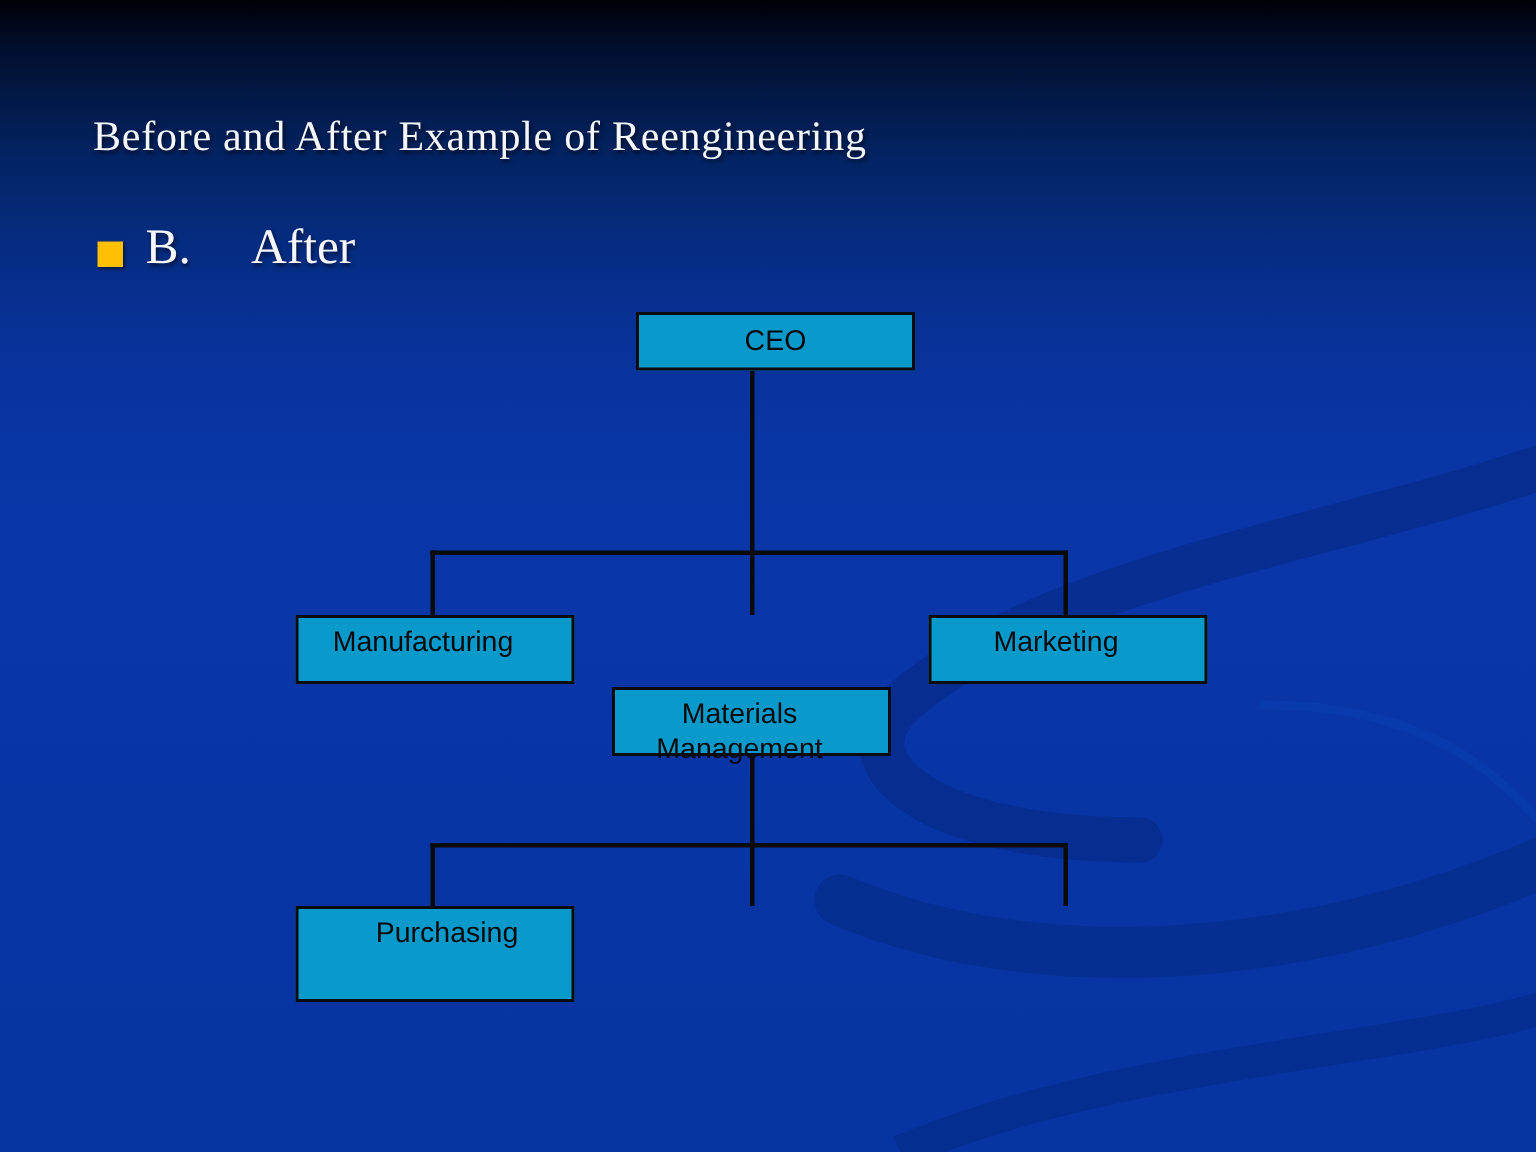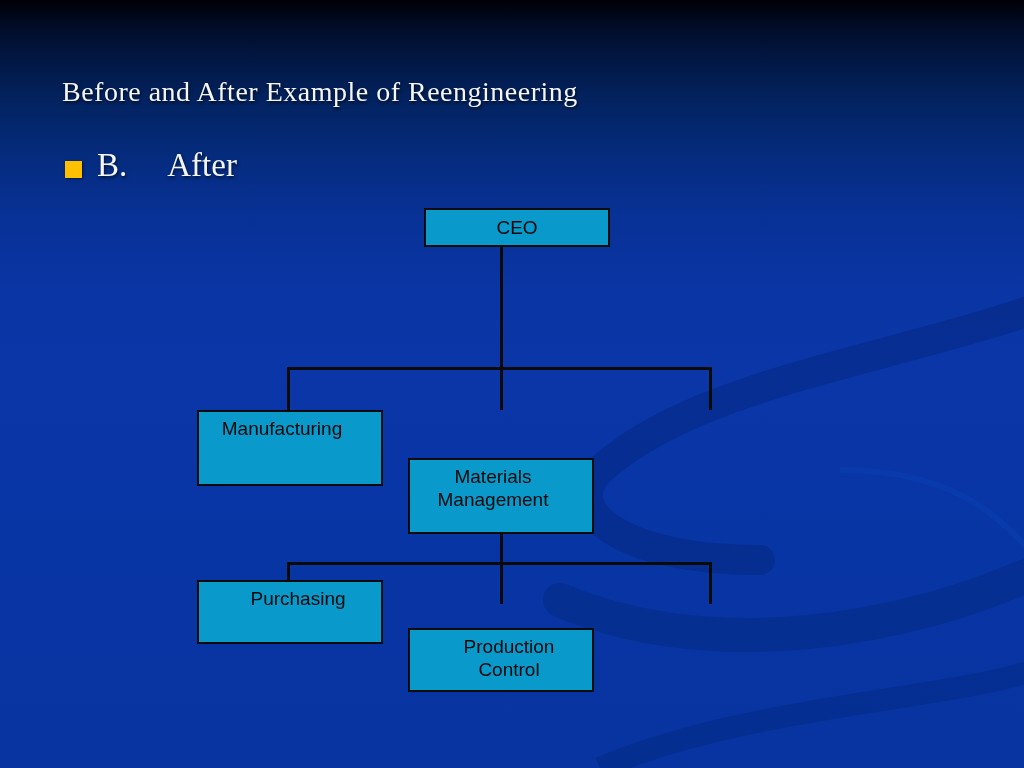--- a/index.html
+++ b/index.html
@@ -34,22 +34,22 @@
   }
   .bullet-label{margin-left:40px;}
   .node{
     position:absolute;width:186px;box-sizing:border-box;
     background:#0999cb;border:2px solid #0b0b0b;
     color:#0a0a0a;font-size:19px;line-height:23px;
     text-align:center;
   }
   .node-ceo{left:408px;top:208px;height:39px;
     display:flex;align-items:center;justify-content:center;margin-left:16px;}
-  .row2{top:410px;height:76px;padding:5px 24px 0 8px;}
-  .row3{top:580px;height:64px;padding:5px 8px 0 24px;}
+  .row2{top:410px;height:46px;padding:5px 24px 0 8px;}
+  .row3{top:604px;height:64px;padding:5px 8px 0 24px;}
   .col1{left:197px;} .col2{left:408px;margin-top:48px;} .col3{left:619px;}
   .cline{position:absolute;background:#0a0a0a;}
   .v{width:3px;} .h{height:3px;}
 </style>
 </head>
 <body>
 
 <div class="slide">
 
   <svg class="swirls" viewBox="0 0 1024 768" aria-hidden="true">
@@ -80,21 +80,21 @@
   <div class="node node-ceo">
     <span>CEO</span>
   </div>
 
   <div class="node row2 col1">
     <span>Manufacturing</span>
   </div>
   <div class="node row2 col2">
     <span>Materials Management</span>
   </div>
+  <div class="node row2 col3">
+    <span>Marketing</span>
+  </div>
 
   <div class="node row3 col1">
     <span>Purchasing</span>
-  </div>
-  <div class="node row3 col2">
-    <span>Production Control</span>
   </div>
 
 </div>
 
 </body></html>

